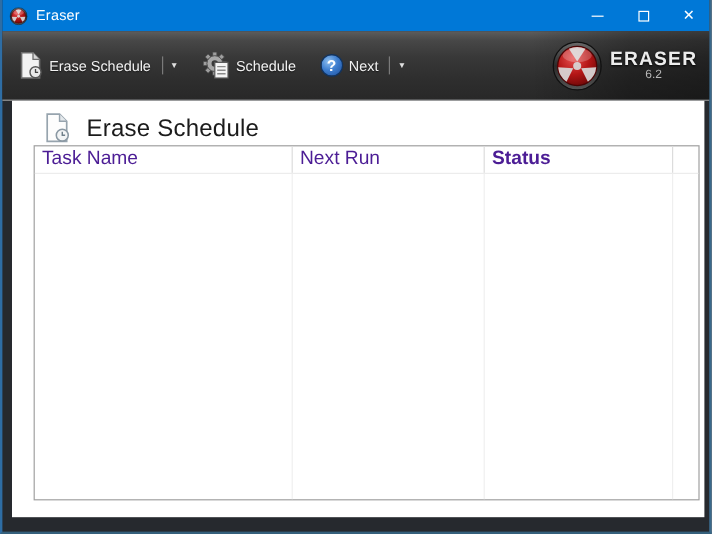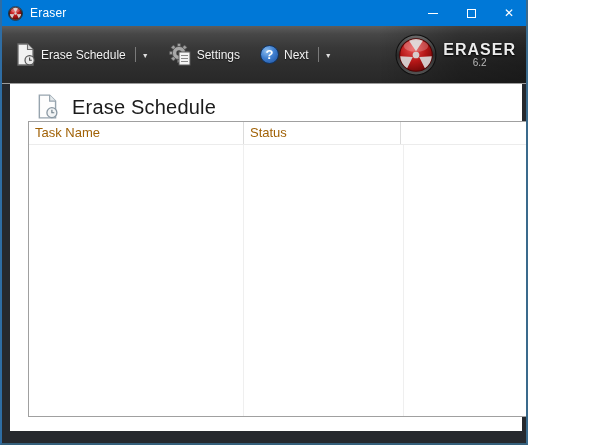--- a/index.html
+++ b/index.html
@@ -1,18 +1,18 @@
 <!DOCTYPE html>
 <html><head>
 <meta charset="utf-8">
 <style>
   * { margin:0; padding:0; box-sizing:border-box; }
   html,body { width:600px; height:445px; font-family:"Liberation Sans", sans-serif; }
   .window {
-    position:relative; width:528px; height:445px; overflow:hidden;
+    position:relative; width:593px; height:445px; overflow:hidden;
     background:#26292e;
     border-left:2px solid #2e6da4; border-right:2px solid #3a6a8c; border-bottom:2px solid #35607c;
   }
   
   .titlebar {
     position:absolute; top:0; left:-2px; right:-2px; height:26px;
     background:#0078d7; display:flex; align-items:center; color:#fff;
   }
   .titlebar-icon { width:15px; height:15px; margin-left:8px; }
   .titlebar-title { font-size:12px; margin-left:7px; letter-spacing:.2px; }
@@ -55,24 +55,24 @@
   }
   .heading-row { display:flex; align-items:center; padding:9px 0 0 27px; height:37px; }
   .heading-icon { width:22px; height:26px; margin-right:13px; }
   .page-heading { font-size:20px; color:#1b1b1b; letter-spacing:.2px; }
   .schedule-table {
     position:absolute; left:18px; top:37px; width:555px; height:296px;
     border:1px solid #a0a0a0; background:#fff;
   }
   .thead { display:flex; height:23px; border-bottom:1px solid #ececec; }
   .th {
-    font-size:13px; color:#a16207; line-height:22px; padding-left:6px;
+    font-size:16px; color:#4c1d95; line-height:22px; padding-left:6px;
     border-right:1px solid #dcdcdc; overflow:hidden; white-space:nowrap;
   }
-  .th-task { width:215px; } .th-next { width:160px; } .th-status { width:157px; }
+  .th-task { width:215px; } .th-next { width:160px; } .th-status { width:157px;font-weight:bold; }
   .th-filler { flex:1; border-right:none; }
   .tbody { position:relative; height:271px; }
   .col-line { position:absolute; top:0; bottom:0; width:1px; background:#efefef; }
   .col-line.c1 { left:214px; } .col-line.c2 { left:374px; } .col-line.c3 { left:531px; }
 </style>
 </head>
 <body>
 
 <svg width="0" height="0" style="position:absolute">
   <defs>
@@ -157,21 +157,21 @@
             <rect x="5.6" y="-1.7" width="4" height="3.4" transform="rotate(45)"></rect>
           </g>
           <circle r="6.6" fill="#a8a8a8" stroke="#4a4a4a" stroke-width="0.8"></circle>
           <circle r="2.7" fill="#3a3a3a"></circle>
         </g>
         <g>
           <rect x="10" y="9" width="11" height="13" fill="#f4f4f4" stroke="#5a5a5a" stroke-width="1"></rect>
           <path d="M12,12.5 h7 M12,15.5 h7 M12,18.5 h7" stroke="#8a8a8a" stroke-width="1.2"></path>
         </g>
       </svg>
-      <span class="tb-label">Settings</span>
+      <span class="tb-label">Schedule</span>
     </div>
 
     <div class="tb-gap"></div>
 
     <div class="tb-group">
       <div class="help-circle">
         <span>?</span>
       </div>
       <span class="tb-label">Next</span>
     </div>
@@ -193,20 +193,21 @@
     <div class="heading-row">
       <svg class="heading-icon" viewBox="0 0 20 24">
         <use href="#page-clock"></use>
       </svg>
       <span class="page-heading">Erase Schedule</span>
     </div>
 
     <div class="schedule-table">
       <div class="thead">
         <div class="th th-task">Task Name</div>
+        <div class="th th-next">Next Run</div>
         <div class="th th-status">Status</div>
         <div class="th th-filler"></div>
       </div>
       <div class="tbody">
         <div class="col-line c1"></div>
         <div class="col-line c2"></div>
         <div class="col-line c3"></div>
       </div>
     </div>
   </div>

